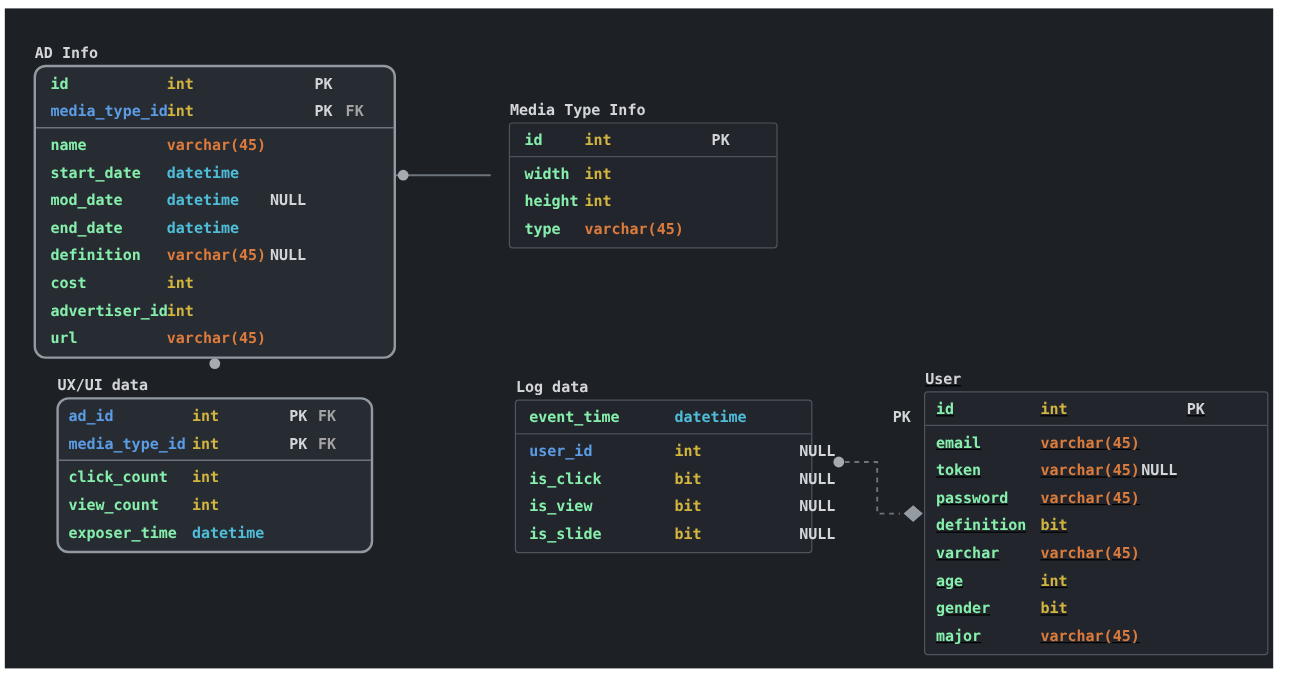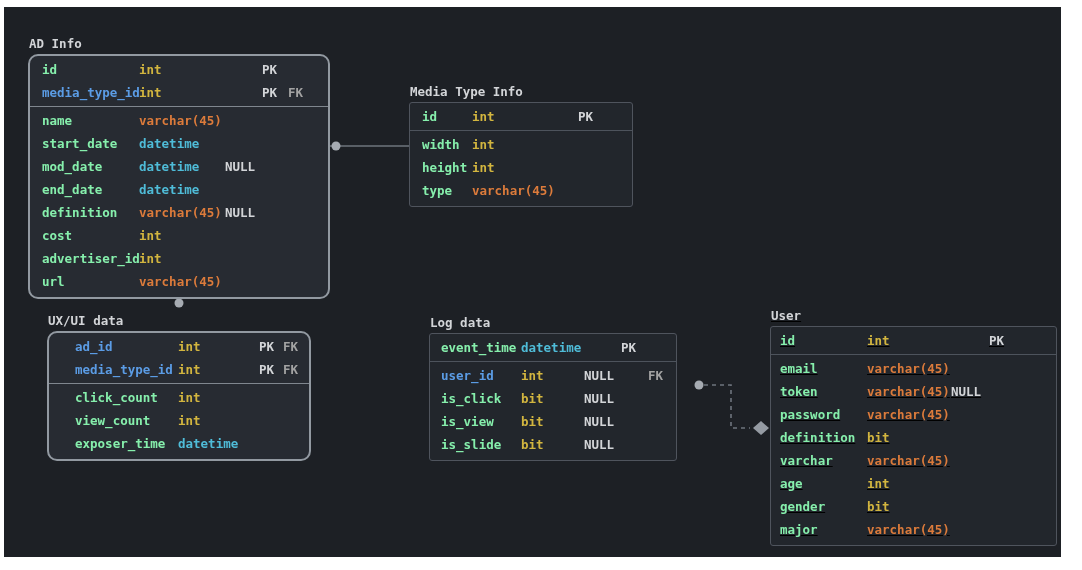--- a/index.html
+++ b/index.html
@@ -26,26 +26,26 @@
   .c-name.fk-name { color:#5b9ce5; }
   .c-opt, .c-pk { color:#d3d5d8; }
   .c-fk { color:#a3a3a3; }
   .t-num { color:#d2b53f; }
   .t-datetime { color:#4fbcd8; }
   .t-varchar { color:#dc7b3b; }
 
   
   .table[data-table="ad-info"]         { left:24px;  top:13px;  width:302px;margin-top:16px; }
   .table[data-table="ad-info"] .row    { padding-left:12px; grid-template-columns:97px 86px 37px 26px auto; }
-  .table[data-table="media-type-info"] { left:405px; top:77px;  width:224px; }
+  .table[data-table="media-type-info"] { left:420px; top:77px;  width:224px; }
   .table[data-table="media-type-info"] .row { padding-left:12px; grid-template-columns:50px 106px 0px 30px auto; }
   .table[data-table="uxui-data"]       { left:43px;  top:306px; width:264px; }
-  .table[data-table="uxui-data"] .row  { padding-left:8px; grid-template-columns:103px 81px 0px 24px auto;margin-left:18px; }
+  .table[data-table="uxui-data"] .row  { padding-left:8px; grid-template-columns:103px 81px 0px 24px auto; }
   .table[data-table="log-data"]        { left:425px; top:308px; width:248px; }
-  .table[data-table="log-data"] .row   { padding-left:11px; grid-template-columns:80px 63px 37px 27px auto; }
+  .table[data-table="log-data"] .row   { padding-left:11px; grid-template-columns:80px 63px 37px 27px auto;gap:41px; }
   .table[data-table="user"]            { left:766px; top:301px; width:287px;text-decoration:underline; }
   .table[data-table="user"] .row       { padding-left:9px; grid-template-columns:87px 84px 38px 30px auto; }
 </style>
 </head>
 <body>
 
 <div class="page">
   <div class="canvas">
 
     <svg class="relations" viewBox="0 0 1057 550">

